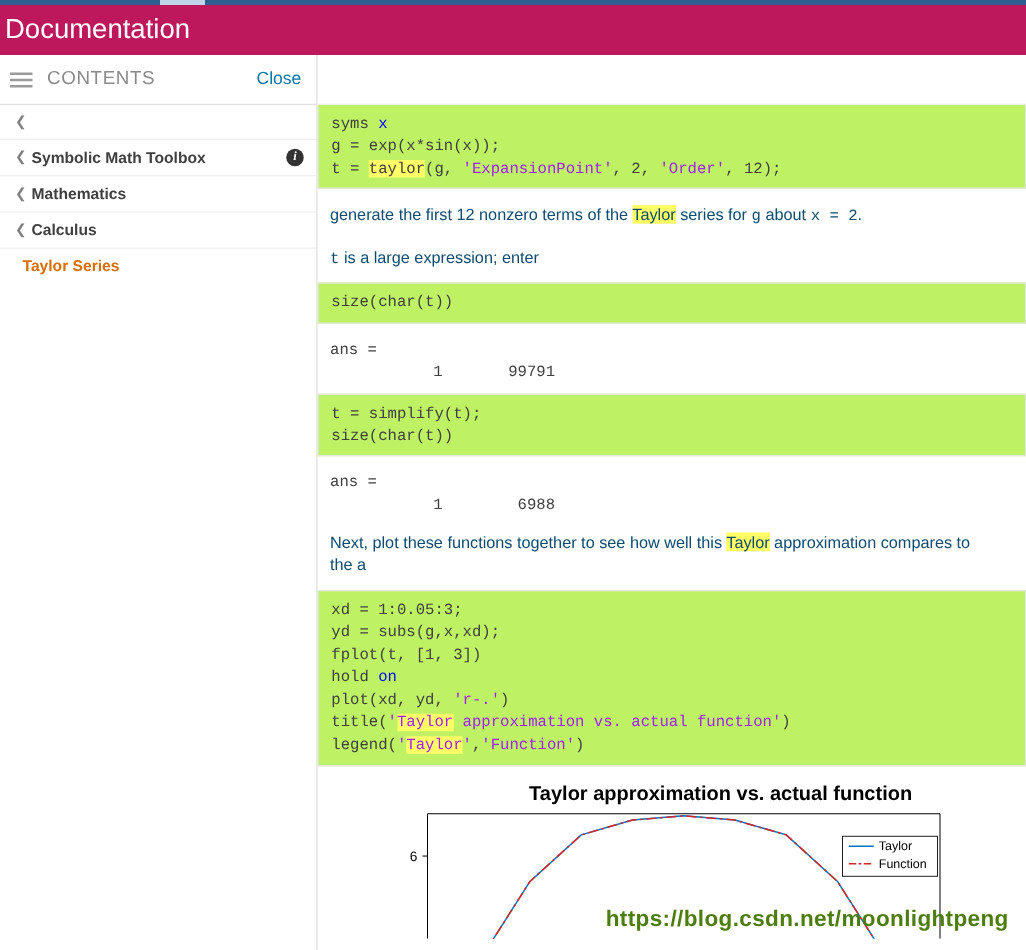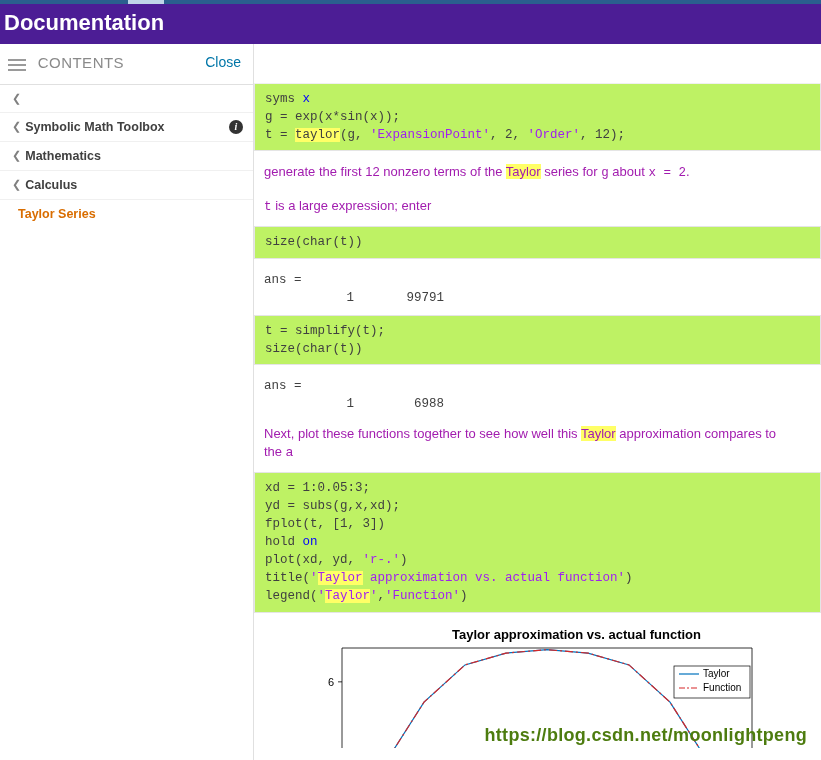--- a/index.html
+++ b/index.html
@@ -7,25 +7,25 @@
     font-family: Arial, Helvetica, sans-serif;
     font-size: 13px;
     color: #404040;
     width: 821px;
     height: 760px;
     overflow: hidden;
     position: relative;
     background: #fff;
   }
   .header {
-    background: #4c1d95;
+    background: #be185d;
     color: #fff;
     padding: 6px 10px 8px 4px;
     font-size: 22px;
-    font-weight: 700;
+    font-weight: 400;
     border-top: 4px solid #2a5f8e;
   }
   .header-tab {
     position: absolute;
     top: 0;
     left: 128px;
     width: 36px;
     height: 4px;
     background: #bfd6e8;
   }
@@ -138,36 +138,36 @@
     font-size: 12.5px;
     line-height: 1.45;
     padding: 4px 10px 8px 10px;
     white-space: pre;
     color: #404040;
   }
   .para {
     padding: 4px 27px 10px 10px;
     font-size: 13px;
     line-height: 1.4;
-    color: #a21caf;
+    color: #0c4a6e;
   }
   .para code, .inline-code {
     font-family: "Courier New", monospace;
     font-size: 12.5px;
   }
   .hl { background: #ffff66; }
   .kw-blue { color: #0000ff; }
   .str { color: #a020f0; }
   .plot-area {
     padding: 6px 10px 0 40px;
   }
   .plot-title {
     text-align: center;
     font-weight: bold;
-    font-size: 13px;
+    font-size: 16px;
     color: #000;
     margin-bottom: 4px;
     padding-left: 48px;
   }
   .plot-svg { display: block; }
   .watermark {
     position: absolute;
     bottom: 14px;
     right: 14px;
     color: #4d7c0f;

